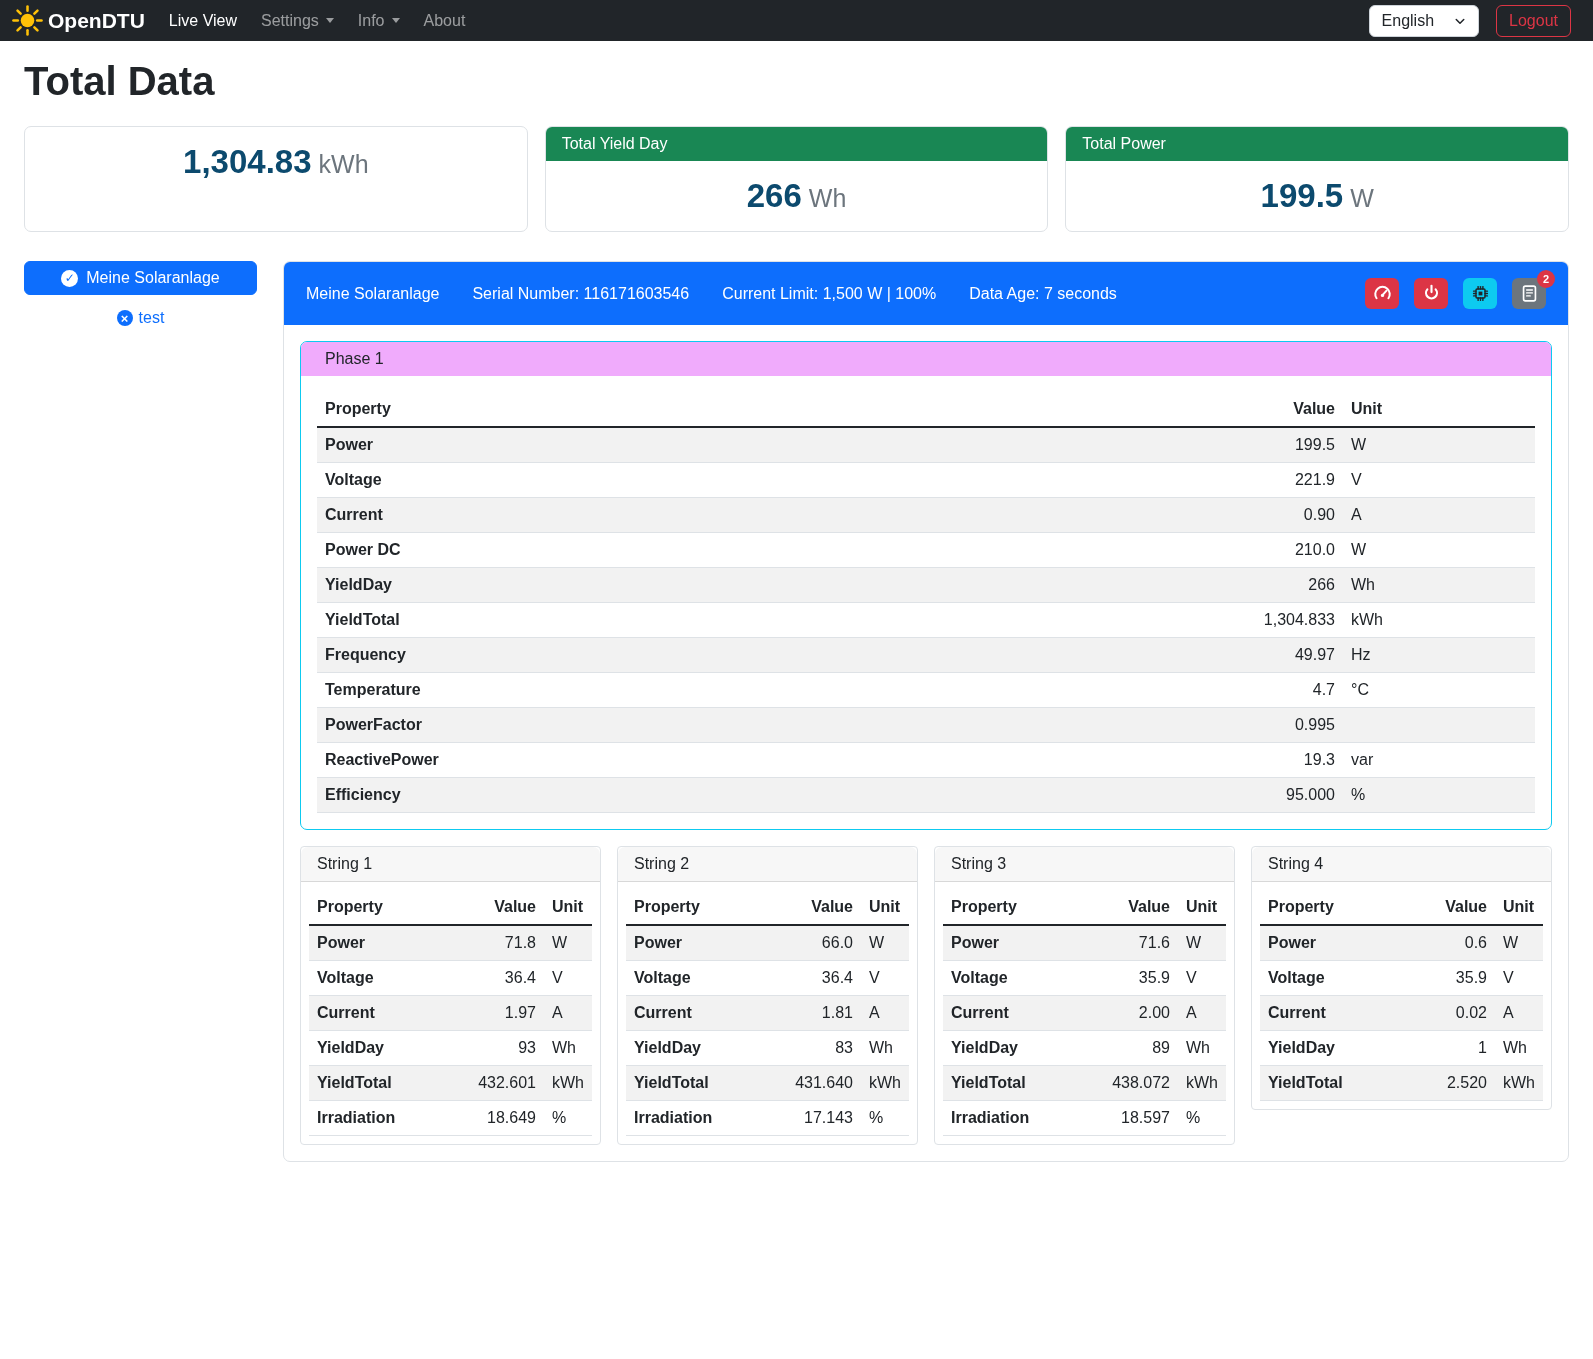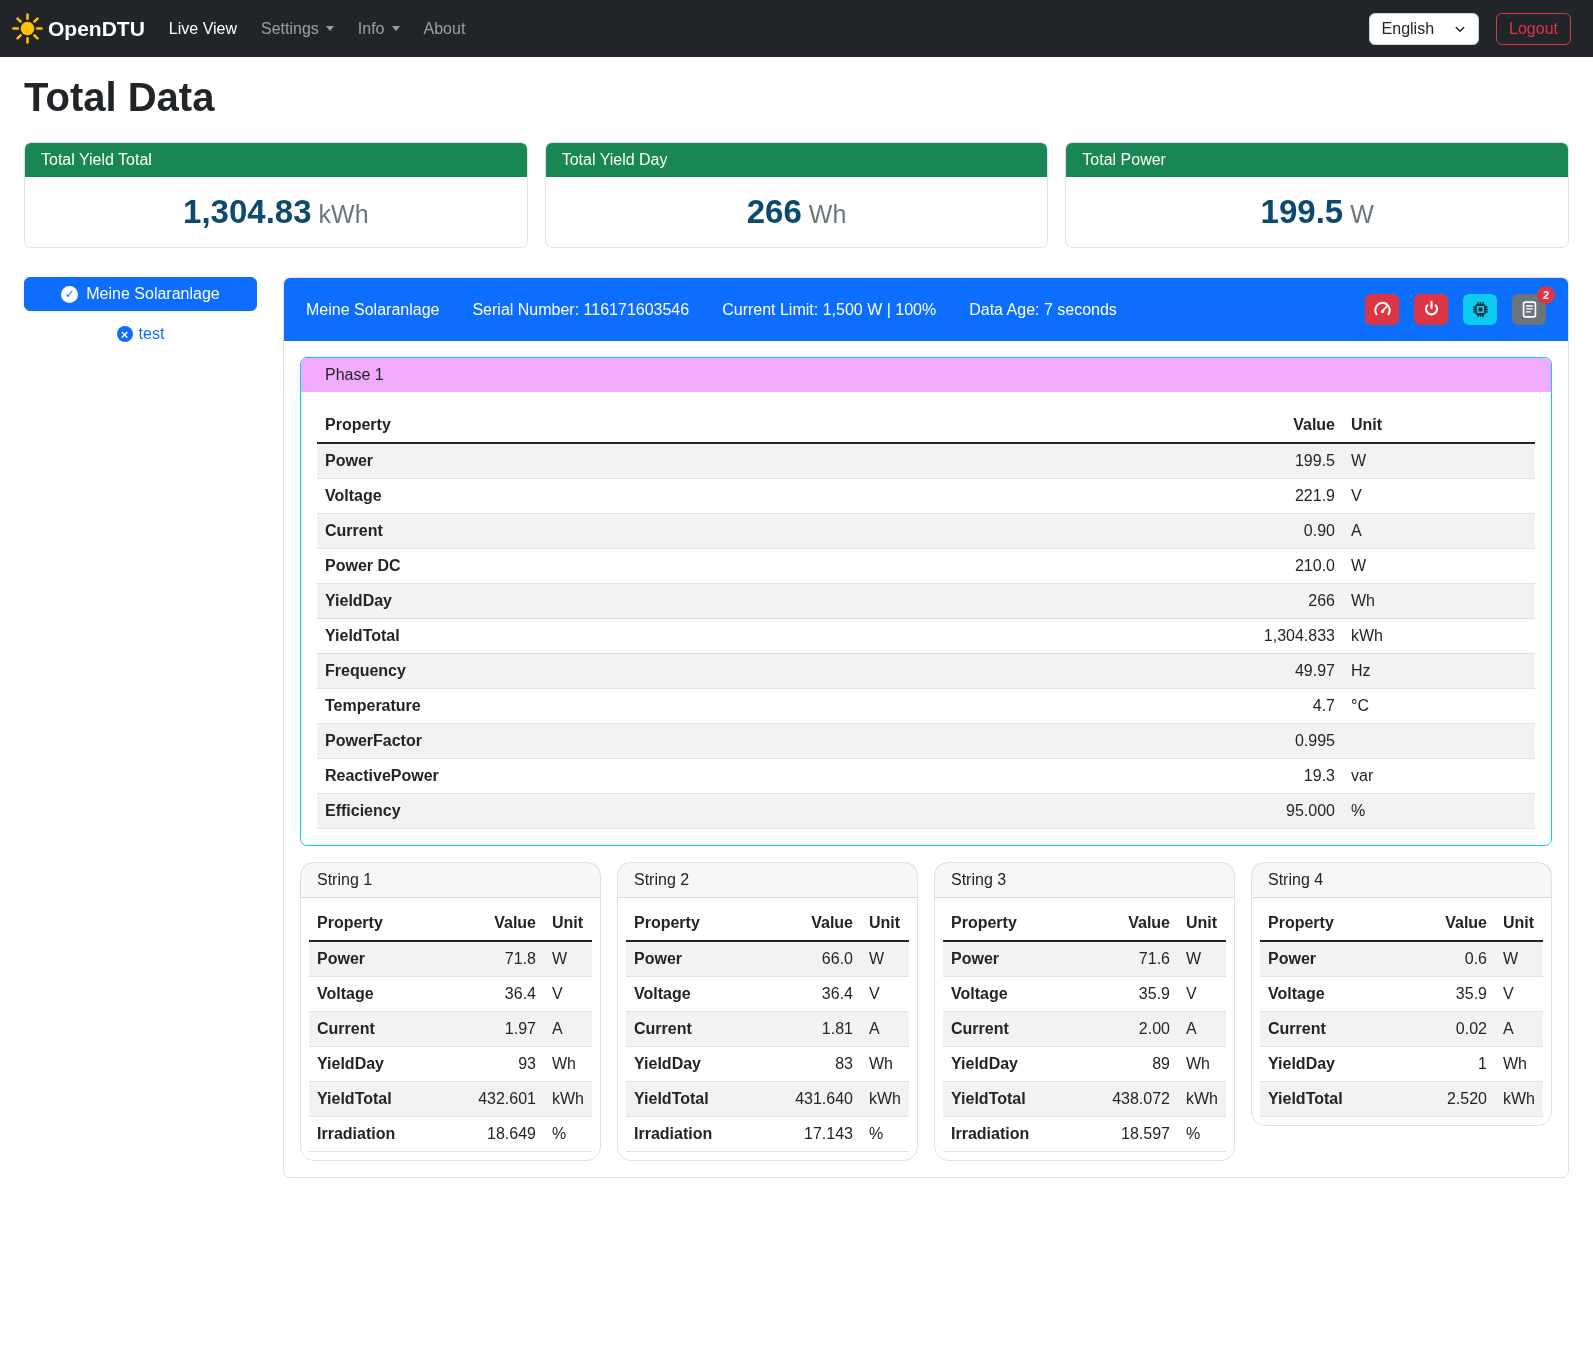--- a/index.html
+++ b/index.html
@@ -7,21 +7,21 @@
   body {
     font-family: "Liberation Sans", "DejaVu Sans", sans-serif;
     color: #212529;
     font-size: 16px;
     width: 1593px;
   }
 
   
   .navbar {
     background: #212529;
-    height: 57px;
+    height: 41px;
     display: flex;
     align-items: center;
     justify-content: space-between;
     padding: 0 22px 0 12px;
   }
   .nav-left { display: flex; align-items: center; }
   .brand {
     display: flex; align-items: center; gap: 5px;
     color: #fff; font-size: 21px; font-weight: 700;
     margin-right: 12px; cursor: pointer; text-decoration: none;
@@ -142,21 +142,21 @@
   }
   .data-table tbody { border-top: 2px solid #212529; }
   .data-table tbody tr:nth-of-type(odd) { background: rgba(0,0,0,.05); }
   .t-prop { font-weight: 700; }
   .t-val { text-align: right !important; }
   .phase-table .t-unit { width: 192px; }
   .string-table .t-unit { width: 46px; }
 
   
   .strings-row { display: flex; gap: 16px; margin-top: 16px; align-items: flex-start; }
-  .string-card { flex: 1; border: 1px solid #dee2e6; border-radius: 14px; background: #fff; }
+  .string-card { flex: 1; border: 1px solid #dee2e6; border-radius: 4px; background: #fff; }
   .string-card-header {
     padding: 8px 16px;
     background: rgba(0,0,0,.03);
     border-bottom: 1px solid rgba(0,0,0,.125);
     border-radius: 7px 7px 0 0;
   }
   .string-card-body { padding: 8px; }
 
   svg { display: block; }
 </style>
@@ -209,21 +209,20 @@
     </div>
     <button class="logout-btn">Logout</button>
   </div>
 </nav>
 
 <div class="container">
   <h1 class="page-title">Total Data</h1>
 
   <div class="summary-row">
     <div class="summary-card">
-      <div class="summary-card-header">Total Yield Total</div>
       <div class="summary-card-body">
         <span class="summary-value">1,304.83</span><span class="summary-unit">kWh</span>
       </div>
     </div>
     <div class="summary-card">
       <div class="summary-card-header">Total Yield Day</div>
       <div class="summary-card-body">
         <span class="summary-value">266</span><span class="summary-unit">Wh</span>
       </div>
     </div>

